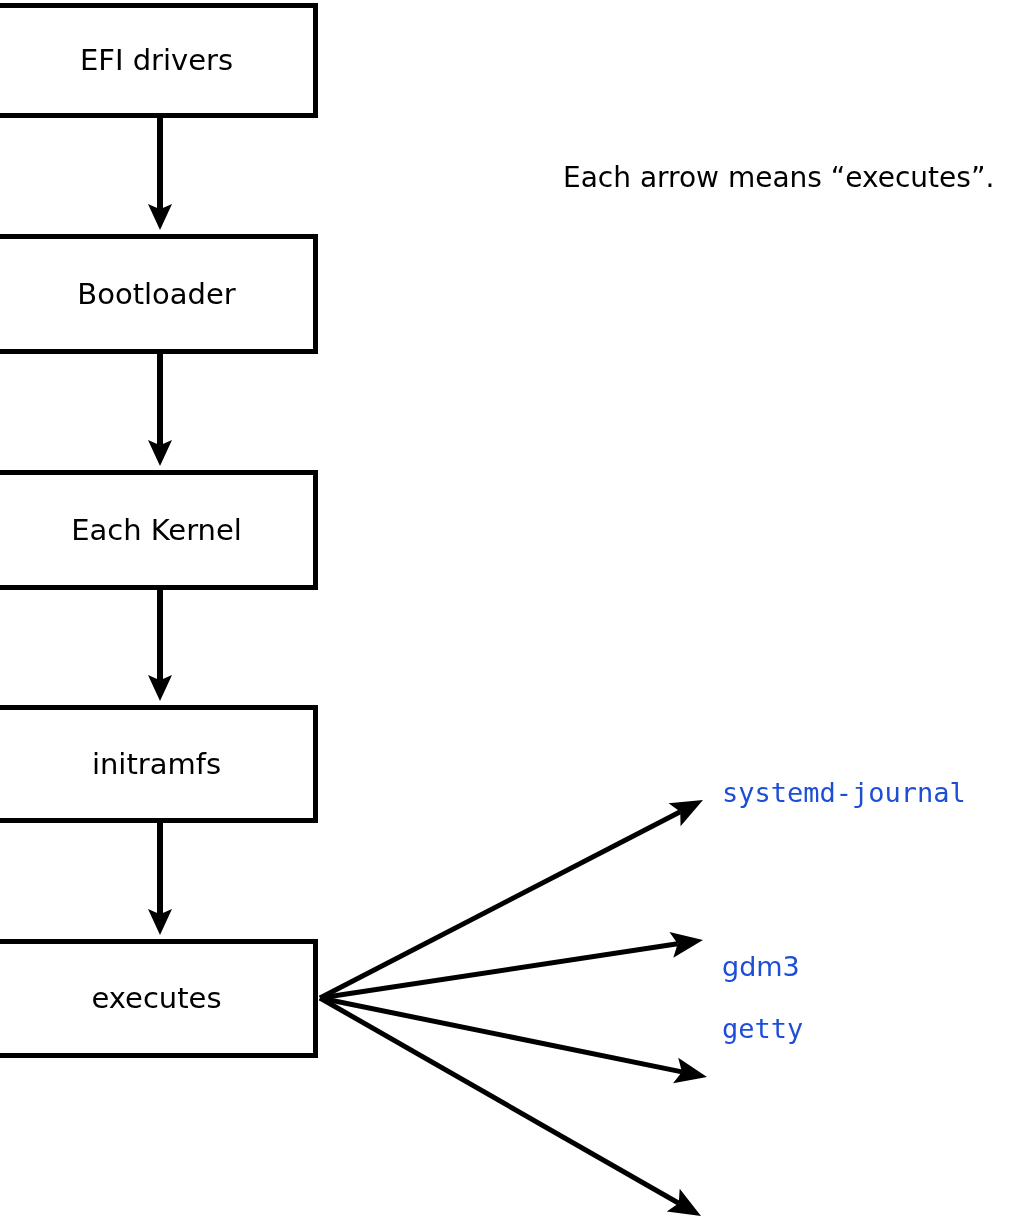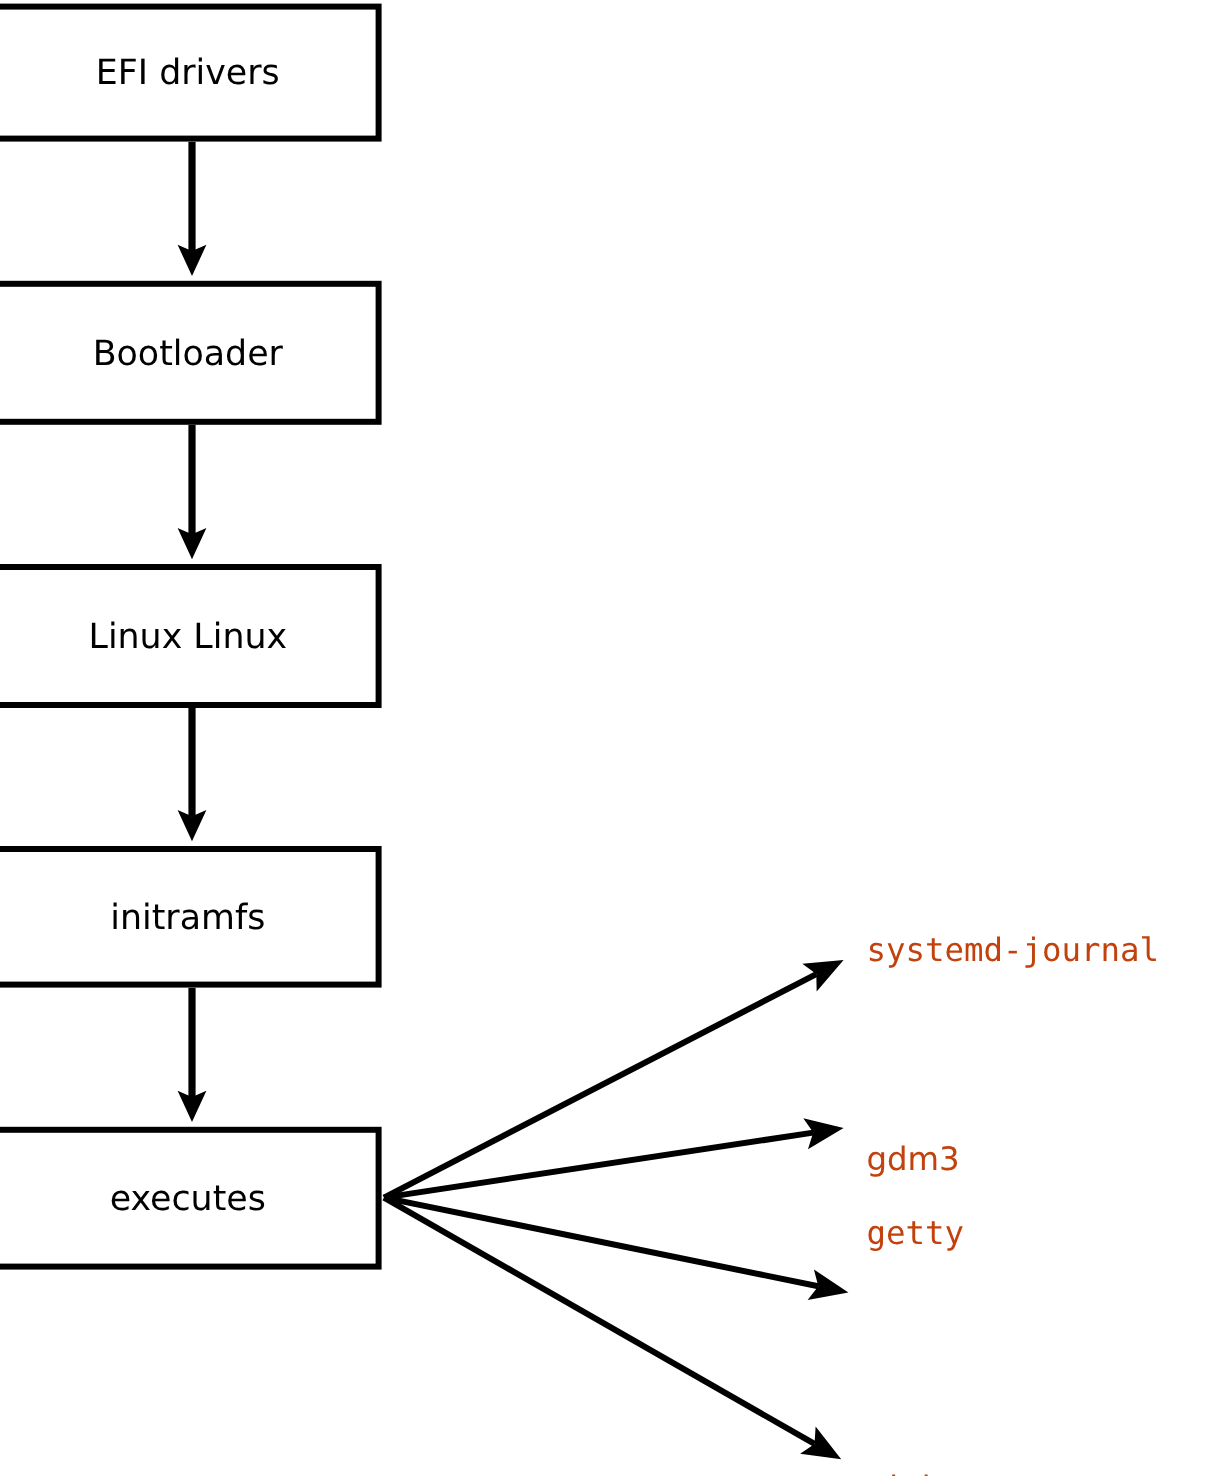--- a/index.html
+++ b/index.html
@@ -37,21 +37,21 @@
     font-family: "DejaVu Sans", sans-serif;
     font-size: 29px;
     color: #000000;
     line-height: 1;
     white-space: nowrap;
   }
   .leaf-label {
     position: absolute;
     font-family: "DejaVu Sans Mono", monospace;
     font-size: 27px;
-    color: #c2410c;
+    color: #1d4ed8;
     line-height: 1;
     white-space: nowrap;
   }
   .leaf-label.sans {
     font-family: "DejaVu Sans", sans-serif;
     margin-top: 33px;
   }
   .legend-note {
     position: absolute;
     font-family: "DejaVu Sans", sans-serif;
@@ -90,31 +90,32 @@
   </svg>
 
   <div id="boxes-layer">
       <div class="node-box" style="left: -5px; top: 3px; width: 323px; height: 115px; border-color: rgb(0, 0, 0); background: rgb(255, 255, 255);">
         <span class="node-label">EFI drivers</span>
       </div>
       <div class="node-box" style="left: -5px; top: 234px; width: 323px; height: 120px; border-color: rgb(0, 0, 0); background: rgb(255, 255, 255);">
         <span class="node-label">Bootloader</span>
       </div>
       <div class="node-box" style="left: -5px; top: 470px; width: 323px; height: 120px; border-color: rgb(0, 0, 0); background: rgb(255, 255, 255);">
-        <span class="node-label">Linux Linux</span>
+        <span class="node-label">Each Kernel</span>
       </div>
       <div class="node-box" style="left: -5px; top: 705px; width: 323px; height: 118px; border-color: rgb(0, 0, 0); background: rgb(255, 255, 255);">
         <span class="node-label">initramfs</span>
       </div>
       <div class="node-box" style="left: -5px; top: 939px; width: 323px; height: 119px; border-color: rgb(0, 0, 0); background: rgb(255, 255, 255);">
         <span class="node-label">executes</span>
       </div>
     </div>
 
   <div id="leaves-layer">
       <div class="leaf-label" style="left: 722px; top: 779px;">systemd-journal</div>
       <div class="leaf-label sans" style="left: 722px; top: 920px;">gdm3</div>
       <div class="leaf-label" style="left: 722px; top: 1015px;">getty</div>
       <div class="leaf-label sans" style="left: 713px; top: 1194px;">sshd</div>
     </div>
 
+  <div class="legend-note" style="left: 563px; top: 164px;">Each arrow means “executes”.</div>
 
 </div>
 
 </body></html>

